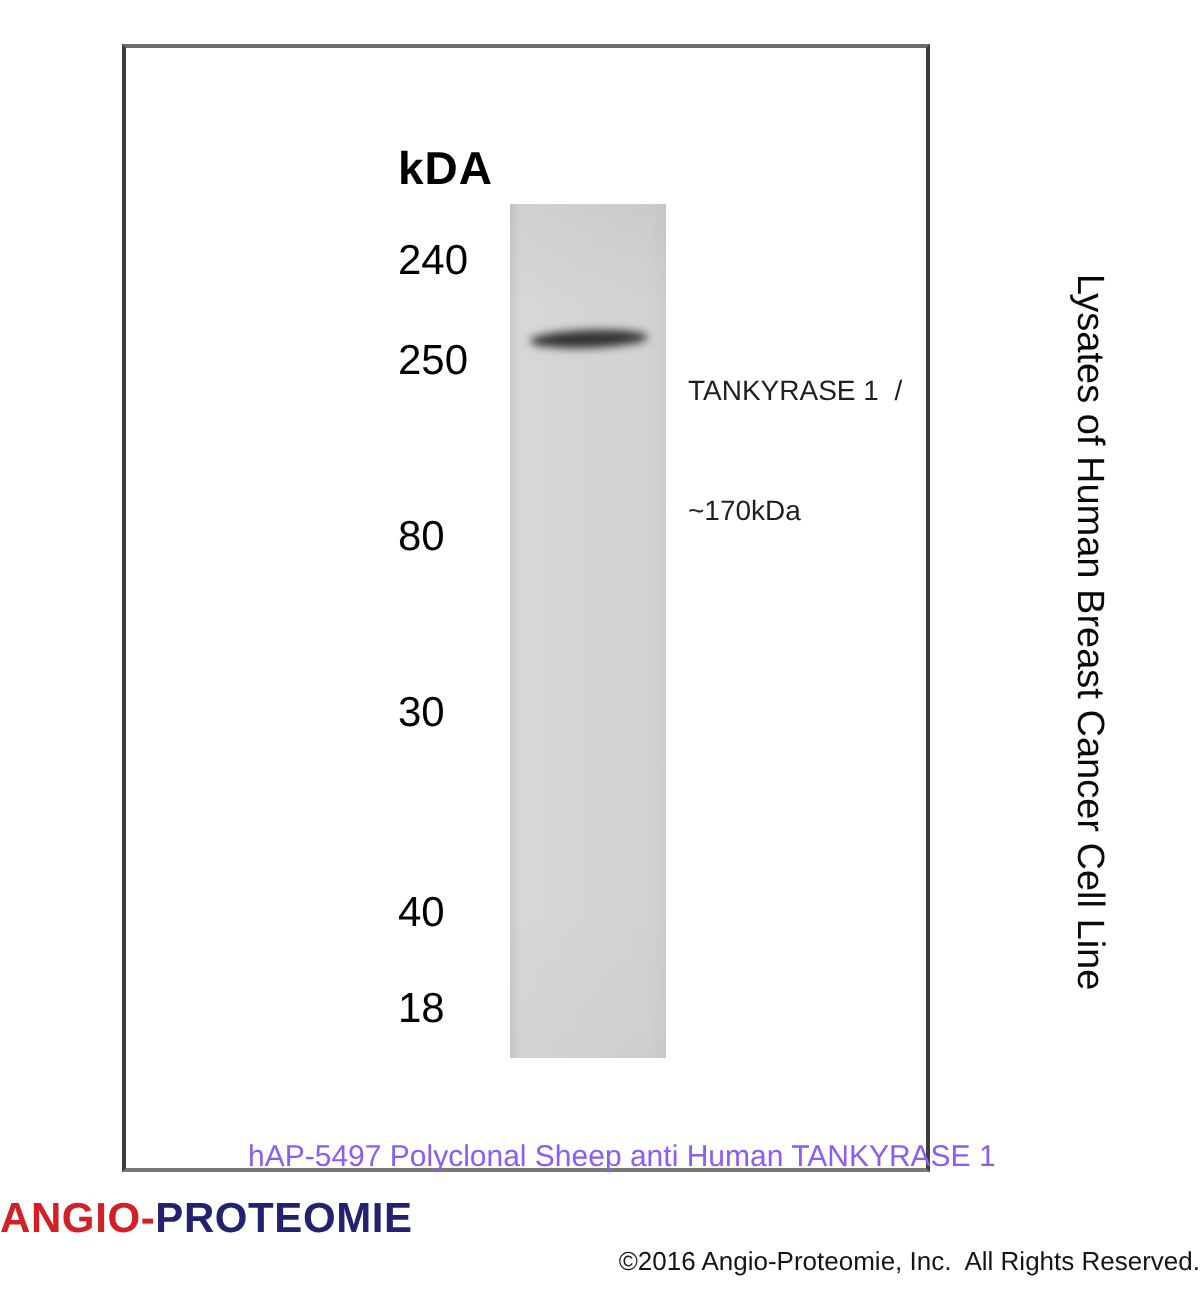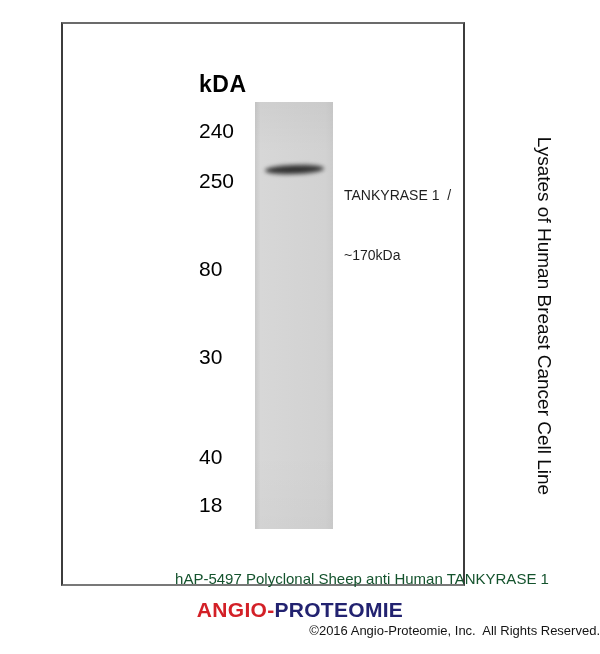--- a/index.html
+++ b/index.html
@@ -73,30 +73,30 @@
     transform: translate(-50%, -50%) rotate(90deg);
     transform-origin: center center;
     white-space: nowrap;
     font-size: 19px;
     color: #0a0a0a;
   }
   .caption {
     position: absolute;
     left: 61px; top: 546px;
     width: 476px;
-    text-align: center;
+    text-align: left;
     font-size: 15px;
     line-height: 18px;
-    color: #14532d;
+    color: #8b5cf6;
   }
   .logo {
     position: absolute;
     left: 0; top: 598px;
     width: 600px;
-    text-align: center;
+    text-align: left;
     font-size: 21px;
     line-height: 24px;
     font-weight: bold;
     letter-spacing: 0.3px;
   }
   .logo-red  { color: #d32027; }
   .logo-navy { color: #222270; }
   .copyright {
     position: absolute;
     left: 0; top: 623px;

